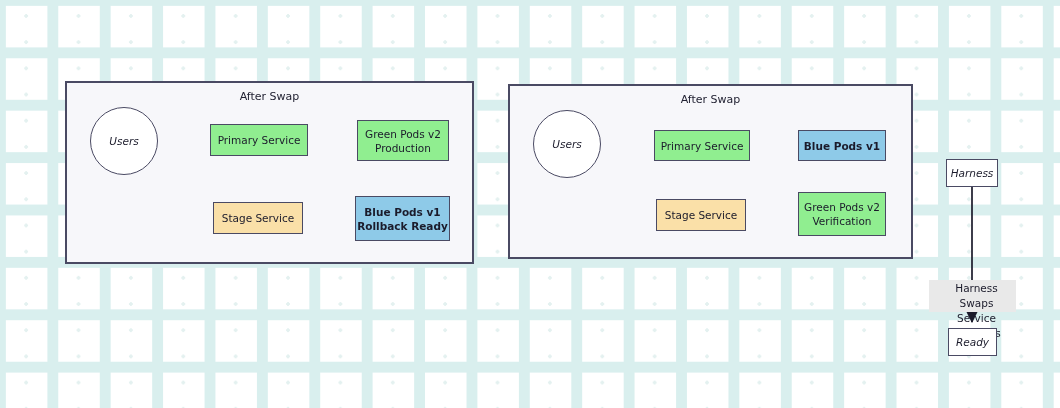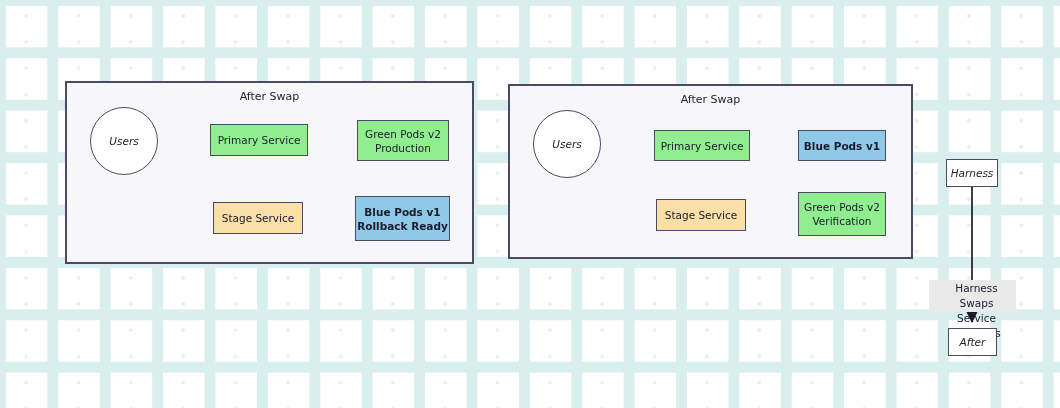--- a/index.html
+++ b/index.html
@@ -147,15 +147,15 @@
   <div class="node orange" style="left:656px; top:199px; width:90px; height:32px;">Stage Service</div>
 
   <div class="node green" style="left:798px; top:192px; width:88px; height:44px;">Green Pods v2
 Verification</div>
 
   <div class="node plain" style="left:946px; top:159px; width:52px; height:28px;">Harness</div>
 
   <div class="edge-label" style="left:929px; top:280px; width:87px; height:32px;padding-left:11px;">Harness Swaps
 Service Selectors</div>
 
-  <div class="node plain" style="left:948px; top:328px; width:49px; height:28px;">After</div>
+  <div class="node plain" style="left:948px; top:328px; width:49px; height:28px;">Ready</div>
 
 </div>
 
 </body></html>

